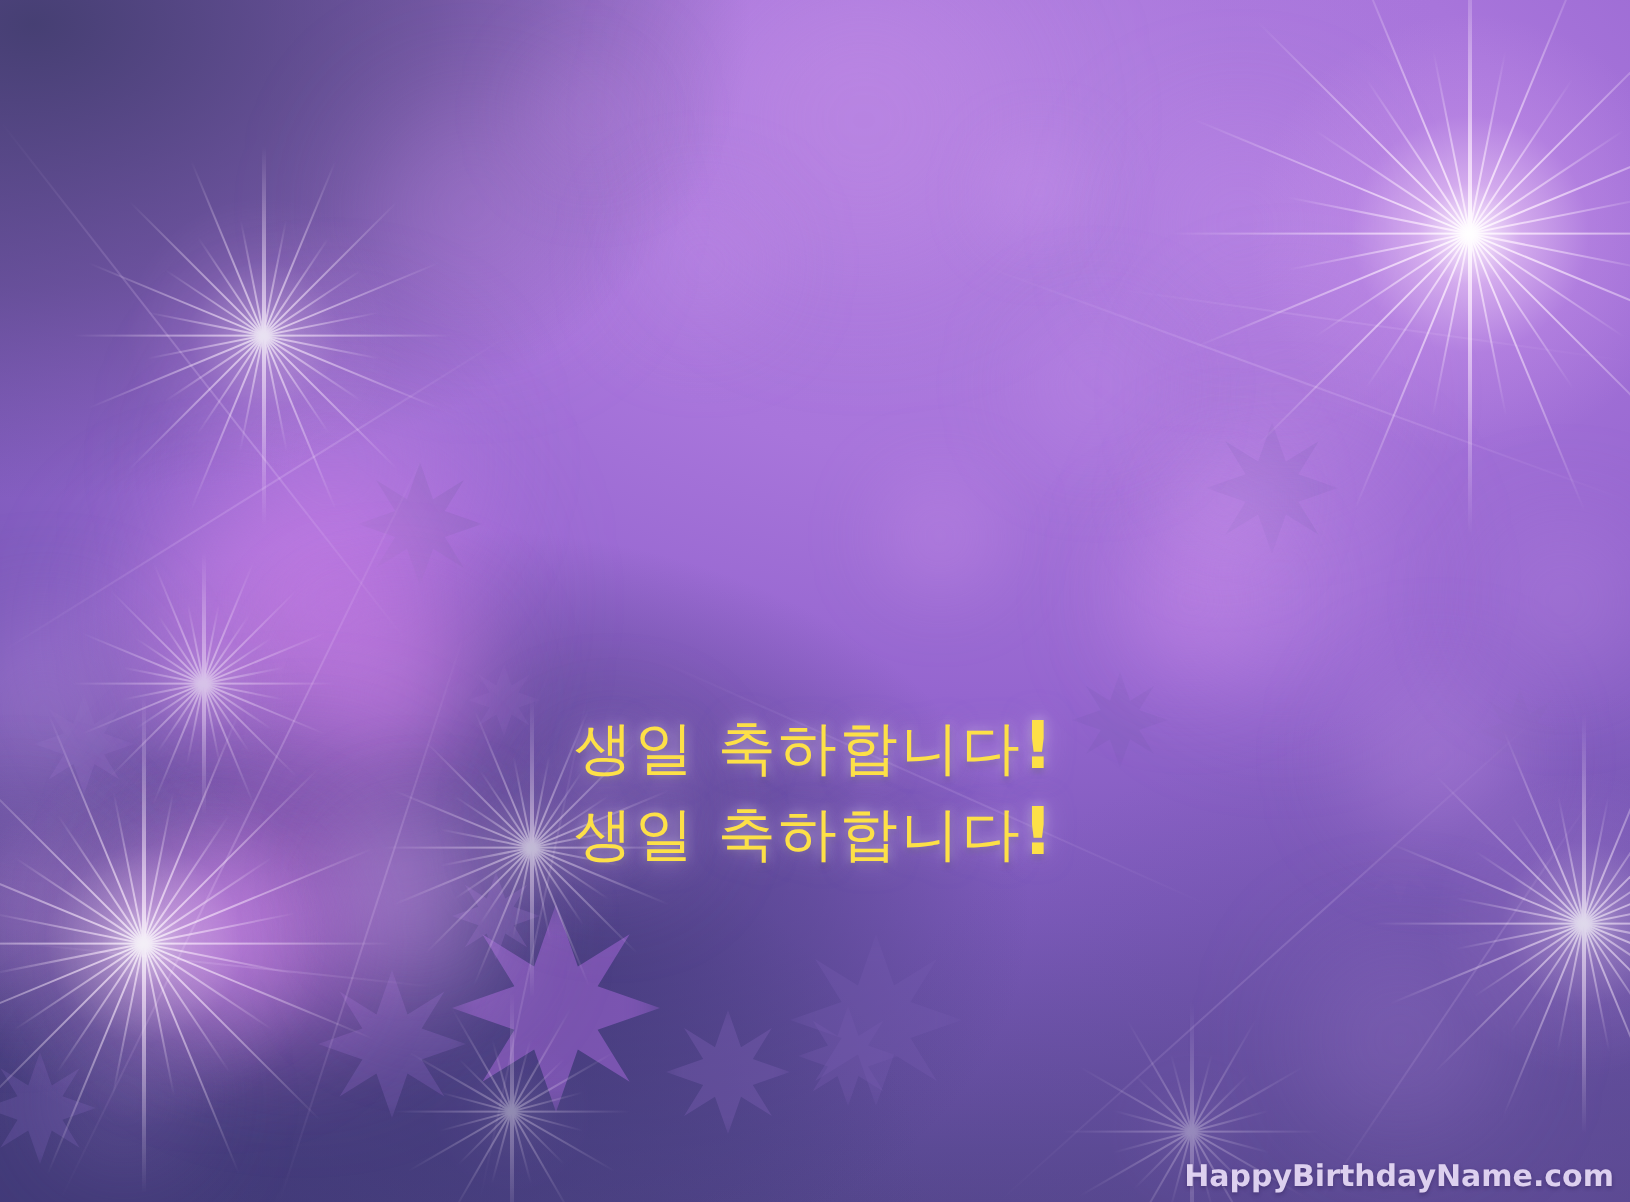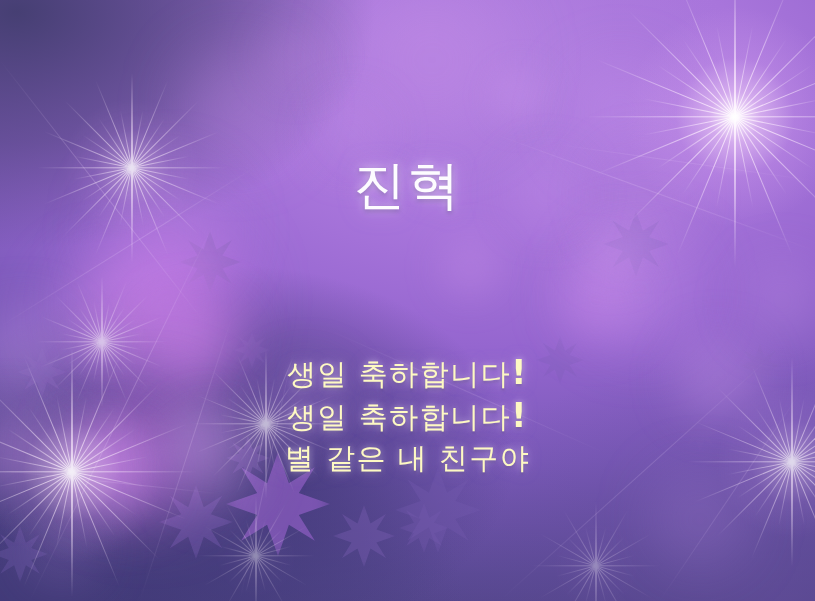--- a/index.html
+++ b/index.html
@@ -137,21 +137,21 @@
   }
   .wishes {
     position: absolute;
     left: 0;
     right: 0;
     top: 352px;
     text-align: center;
     font-family: "DejaVu Sans", "Liberation Sans", sans-serif;
     font-size: 29px;
     line-height: 41px;
-    color: #fef9c3;
+    color: #fde047;
     letter-spacing: 1.5px;
     text-shadow:
       0 0 6px rgba(255,255,255,0.45),
       0 0 14px rgba(200,160,245,0.55),
       0 2px 3px rgba(55,38,95,0.45);
   }
   .wishes .wline { display: block; white-space: pre; }
   .wishes .bang {
     font-weight: bold;
     font-size: 33px;
@@ -385,21 +385,20 @@
         <div class="ray" style="transform: rotate(90deg) scaleY(1);"></div>
         <div class="ray" style="transform: rotate(105deg) scaleY(0.62);"></div>
         <div class="ray" style="transform: rotate(120deg) scaleY(1);"></div>
         <div class="ray" style="transform: rotate(135deg) scaleY(0.62);"></div>
         <div class="ray" style="transform: rotate(150deg) scaleY(1);"></div>
         <div class="ray" style="transform: rotate(165deg) scaleY(0.62);"></div>
       </div>
     </div>
 
   <div class="text-layer">
-    <div class="name-line">진혁</div>
     <div class="wishes" id="wishes-block">
         <span class="wline">생일 축하합니다<span class="bang">!</span></span>
         <span class="wline">생일 축하합니다<span class="bang">!</span></span>
-        <span class="wline">별 같은 내 친구야</span>
       </div>
   </div>
 
+  <div class="watermark">HappyBirthdayName.com</div>
 </div>
 
 </body></html>

